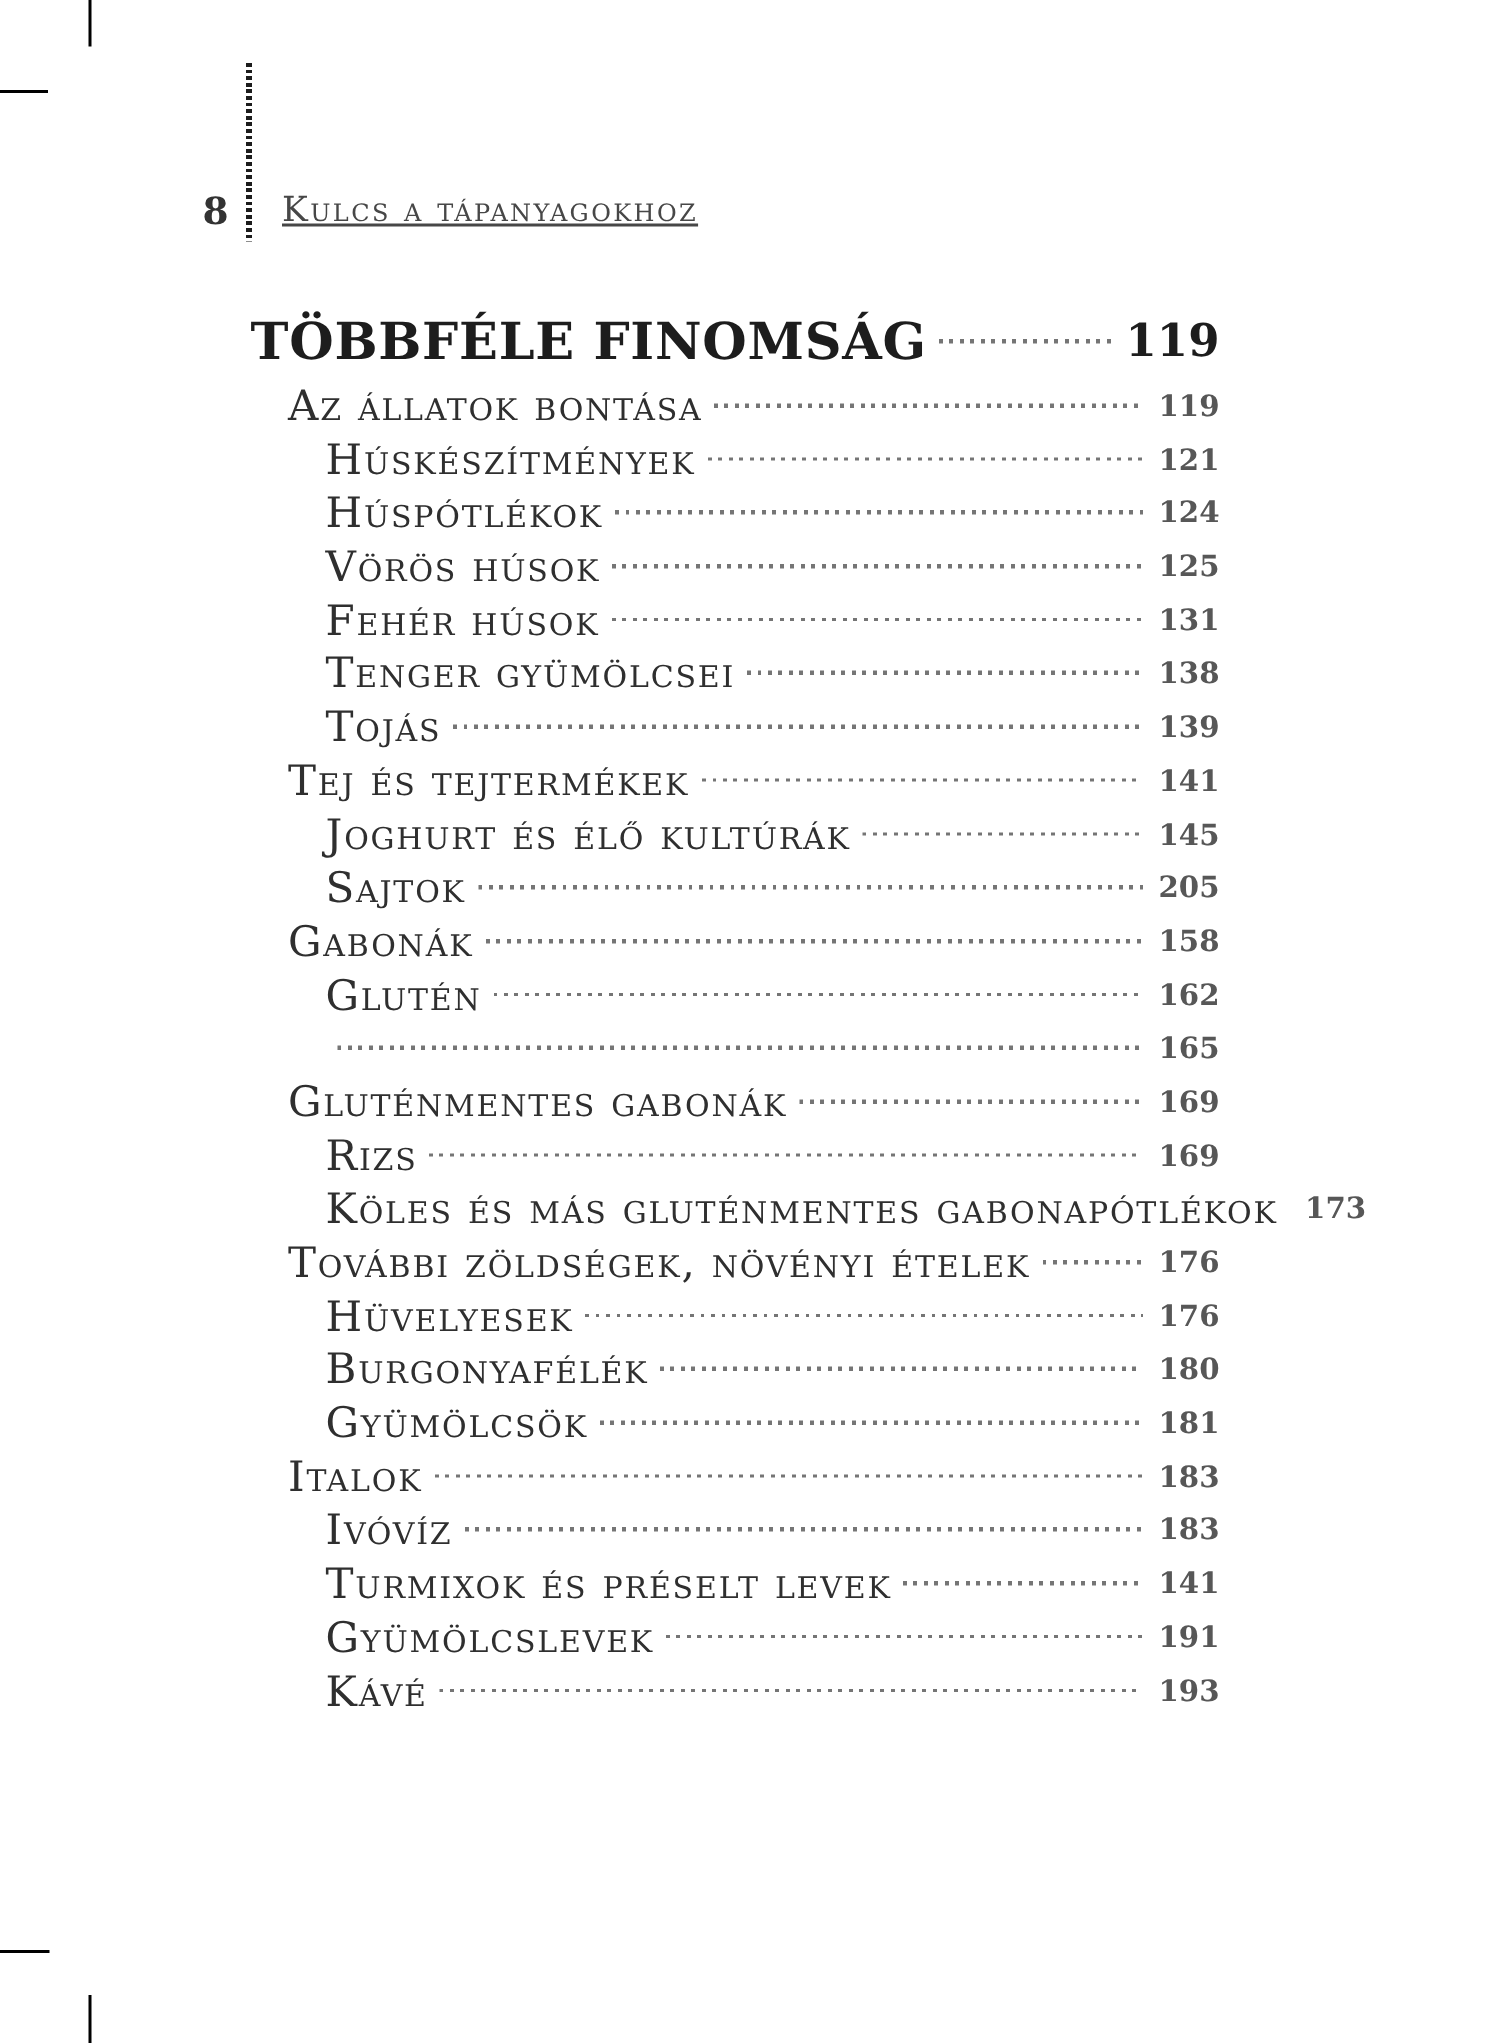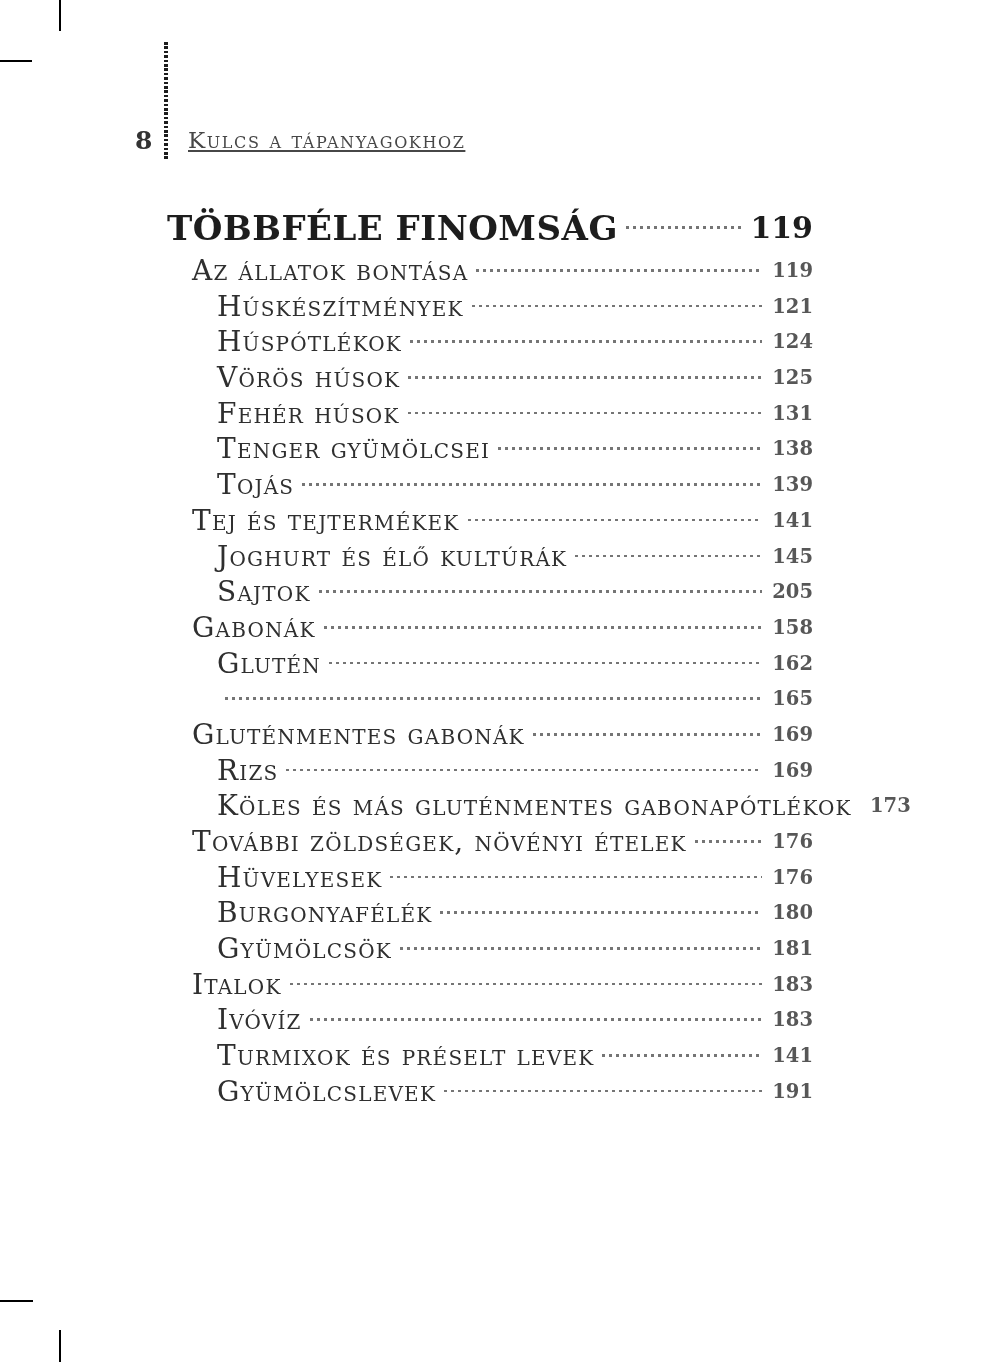--- a/index.html
+++ b/index.html
@@ -204,16 +204,21 @@
         <div class="toc-row entry level-2">
     <span class="entry-label">Turmixok és préselt levek</span>
     <span class="dots"></span>
     <span class="entry-num">141</span>
   </div>
         <div class="toc-row entry level-2">
     <span class="entry-label">Gyümölcslevek</span>
     <span class="dots"></span>
     <span class="entry-num">191</span>
   </div>
+        <div class="toc-row entry level-2">
+    <span class="entry-label">Kávé</span>
+    <span class="dots"></span>
+    <span class="entry-num">193</span>
+  </div>
       </div>
   </main>
 
 </div>
 
 </body></html>

